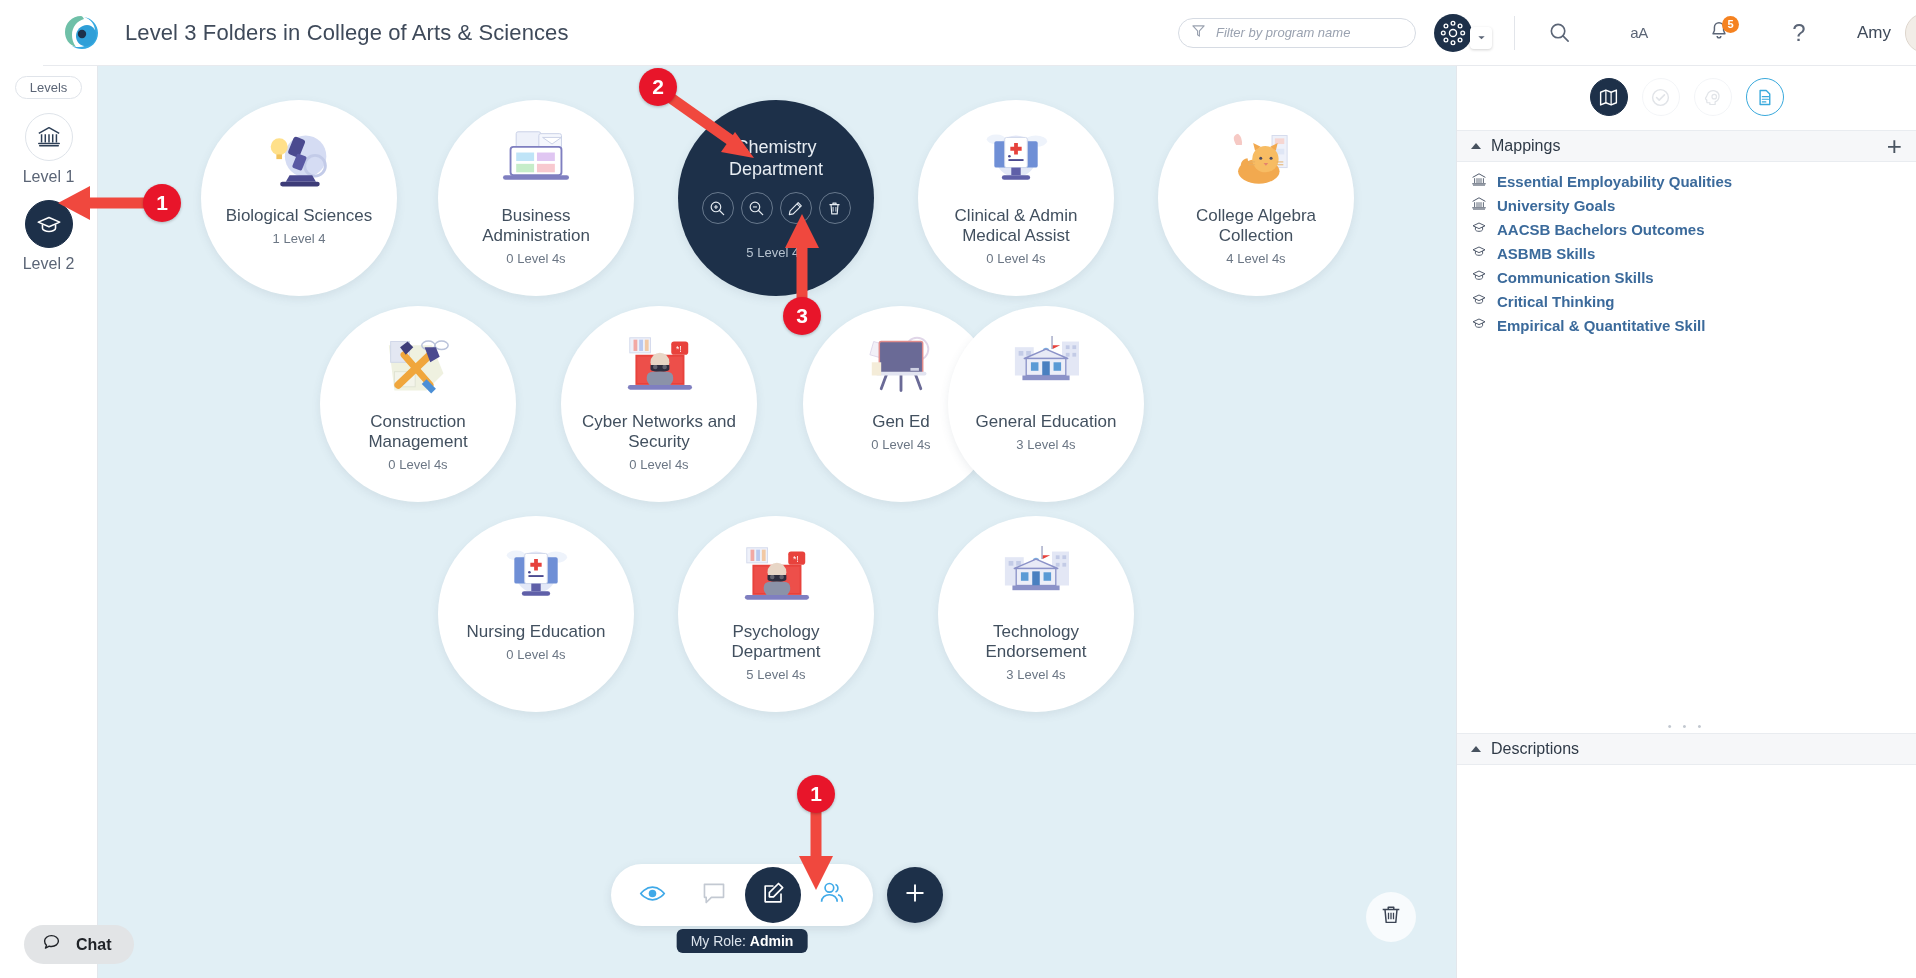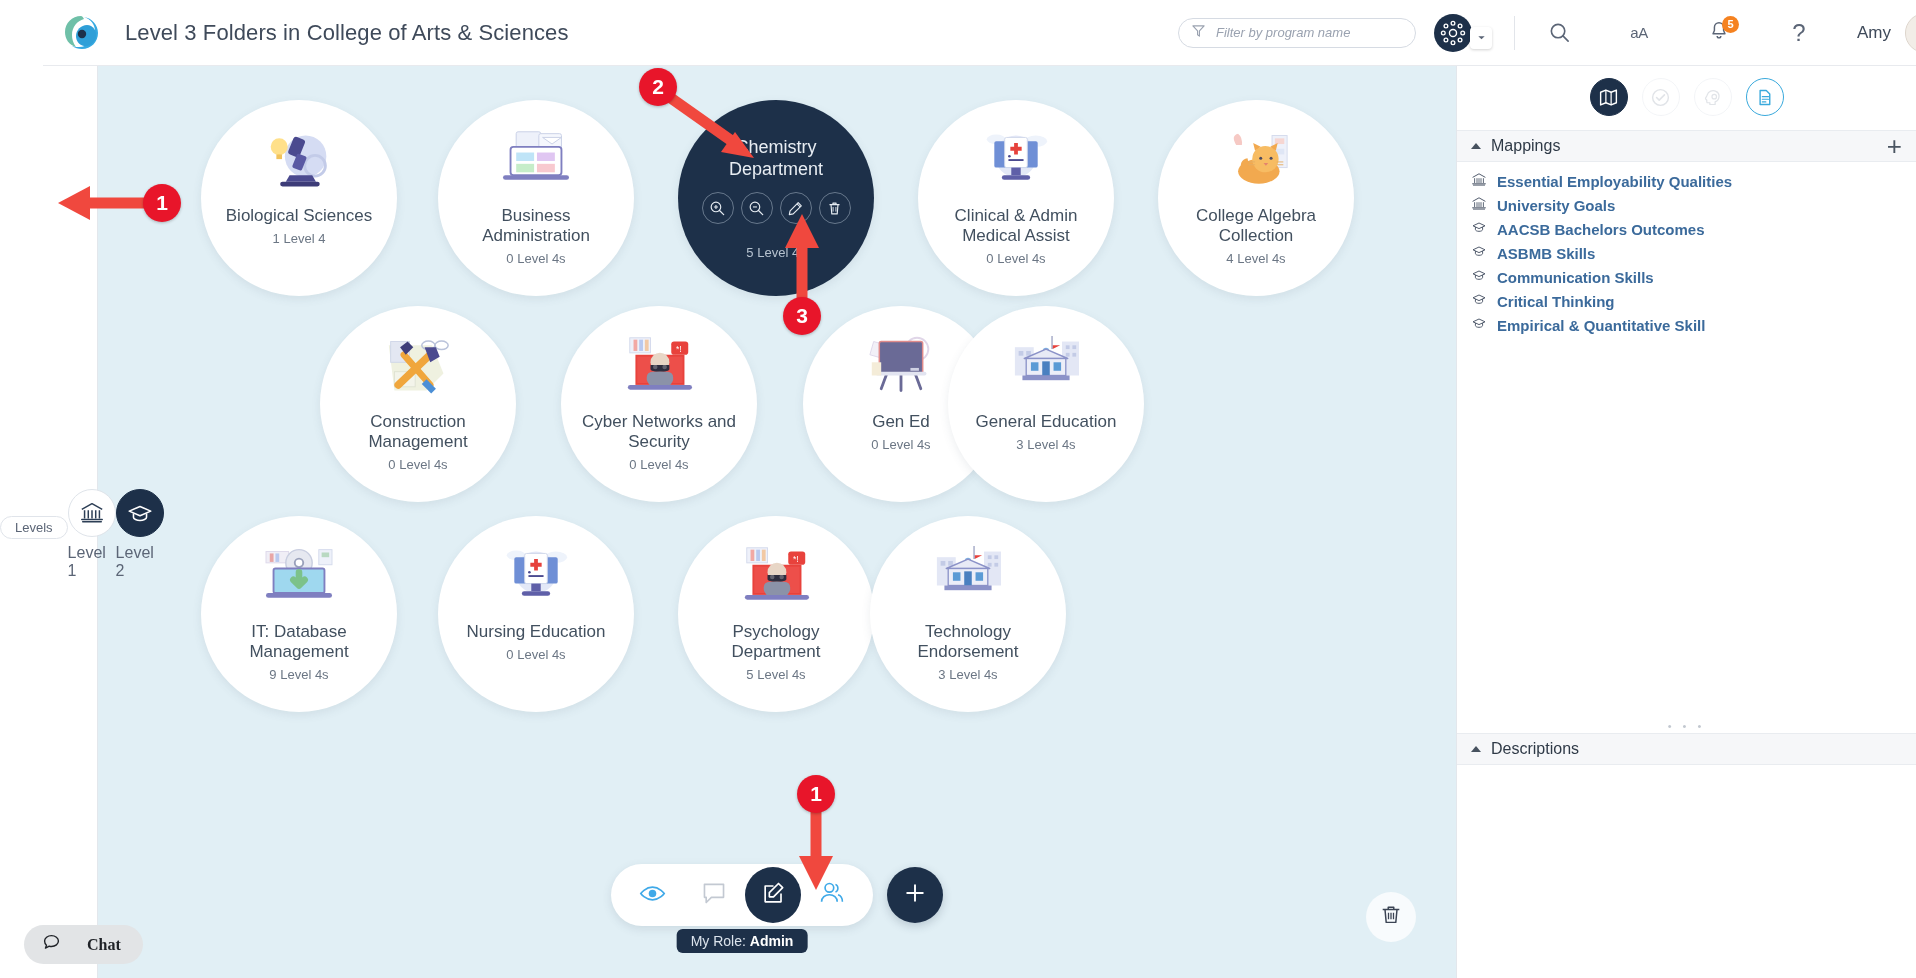--- a/index.html
+++ b/index.html
@@ -60,21 +60,21 @@
   .user-name { font-size: 17px; color: #3f4a5a; margin-right: 14px; white-space: nowrap; }
   .avatar {
     width: 40px; height: 40px; border-radius: 50%; overflow: hidden; flex: none;
     margin-right: 14px; background: #e9e3dc; border: 1px solid #ddd5cc;
   }
 
   
   .sidebar {
     position: absolute; top: 66px; left: 0; width: 98px; height: 912px;
     background: #ffffff; border-right: 1px solid #e3e7ec;
-    display: flex; align-items: center; padding-top: 10px;
+    display: flex; flex-direction: column; align-items: center; padding-top: 10px;
     z-index: 30;
   }
   .levels-chip {
     border: 1px solid #e0e4ea; border-radius: 13px; padding: 3px 14px;
     font-size: 13px; color: #5b6576; background: #fff;
   }
   .level-item { margin-top: 14px; display: flex; flex-direction: column; align-items: center; }
   .level-circle {
     width: 48px; height: 48px; border-radius: 50%; display: flex;
     align-items: center; justify-content: center; border: 1px solid #dfe4ea; background: #fff;
@@ -137,23 +137,22 @@
     padding: 4px 14px; white-space: nowrap;
   }
   .role-tip b { color: #fff; font-weight: 700; }
   .canvas-trash {
     position: absolute; right: 40px; bottom: 36px; width: 50px; height: 50px;
     border-radius: 50%; background: rgba(255,255,255,.75);
     display: flex; align-items: center; justify-content: center;
   }
   .chat-widget {
     position: absolute; left: 24px; bottom: 14px; display: flex; align-items: center;
-    gap: 26px; background: #e2e4e6; border-radius: 20px; padding: 8px 22px 8px 18px;
+    gap: 15px; background: #e2e4e6; border-radius: 20px; padding: 8px 22px 8px 18px;
     z-index: 50;
-    font-family: Liberation Serif, serif;
   }
   .chat-widget span { font-size: 16px; color: #1f2227; font-weight: 600; }
 
   
   .rpanel {
     position: absolute; top: 66px; left: 1456px; width: 460px; height: 912px;
     background: #fff; border-left: 1px solid #e3e7ec; z-index: 30;
   }
   .rp-tabs { display: flex; justify-content: center; gap: 14px; padding: 12px 0 14px; }
   .rp-tab {
@@ -487,38 +486,20 @@
           <rect x="29" y="30" width="8" height="9" fill="#5b9bd5"></rect>
             <rect x="53" y="30" width="8" height="9" fill="#5b9bd5"></rect>
           <rect x="41" y="29" width="8" height="15" fill="#4a80c0"></rect>
           <rect x="20" y="44" width="50" height="5" fill="#8b92c8"></rect>
         </svg>
       </div>
       <div class="nm">General Education</div>
       <div class="sub">3 Level 4s</div>
     </div>
 
-    <div class="node" style="left:103px; top:450px;">
-      <div class="art">
-        <svg viewBox="0 0 90 70" width="86" height="66">
-          <rect x="10" y="8" width="24" height="12" fill="#f0eef6" stroke="#ddd8ea"></rect>
-          <rect x="14" y="10" width="4" height="9" fill="#e8a6a6"></rect>
-            <rect x="20" y="10" width="4" height="9" fill="#b9c9ef"></rect>
-          <rect x="66" y="6" width="14" height="16" fill="#eef1fa" stroke="#d4daec"></rect>
-            <rect x="69" y="9" width="8" height="5" fill="#b9d9c2"></rect>
-          <circle cx="45" cy="20" r="14" fill="#e6e8f0" stroke="#c9cee0" stroke-width="1.5"></circle>
-          <circle cx="45" cy="20" r="4.5" fill="#fff" stroke="#9aa1bb" stroke-width="2"></circle>
-          <rect x="18" y="26" width="54" height="26" rx="2" fill="#9fd8ef" stroke="#7f7fc0" stroke-width="2"></rect>
-          <path d="M45 30v12M39 38l6 6 6-6" stroke="#7cc28a" stroke-width="7" fill="none" stroke-linecap="round" stroke-linejoin="round"></path>
-          <rect x="10" y="52" width="70" height="5" rx="2.5" fill="#7f7fc0"></rect>
-        </svg>
-      </div>
-      <div class="nm">IT: Database Management</div>
-      <div class="sub">9 Level 4s</div>
-    </div>
 
     <div class="node" style="left:340px; top:450px;">
       <div class="art">
         <svg viewBox="0 0 90 70" width="86" height="66">
           <ellipse cx="24" cy="12" rx="10" ry="5" fill="#eef3fb"></ellipse>
             <ellipse cx="66" cy="14" rx="12" ry="6" fill="#eef3fb"></ellipse>
           <circle cx="45" cy="30" r="22" fill="#e3e8f7"></circle>
           <rect x="22" y="14" width="46" height="28" rx="2" fill="#6f8fd6"></rect>
           <rect x="33" y="10" width="24" height="32" rx="2" fill="#fff" stroke="#cfd7ea"></rect>
           <path d="M43 16h4v4h4v4h-4v4h-4v-4h-4v-4h4z" fill="#e6423c"></path>
@@ -550,21 +531,21 @@
             <circle cx="51" cy="35" r="2.4" fill="#fff" opacity=".25"></circle>
           <path d="M34 54q12-12 24 0z" fill="#8b92a8"></path>
           <rect x="32" y="40" width="28" height="14" rx="6" fill="#8b92a8"></rect>
           <rect x="12" y="54" width="68" height="5" rx="2.5" fill="#7f7fc0"></rect>
         </svg>
       </div>
       <div class="nm">Psychology Department</div>
       <div class="sub">5 Level 4s</div>
     </div>
 
-    <div class="node" style="left:772px; top:450px;">
+    <div class="node" style="left:840px; top:450px;">
       <div class="art">
         <svg viewBox="0 0 90 70" width="86" height="66">
           <rect x="12" y="14" width="20" height="30" fill="#e3e7f5"></rect>
             <rect x="62" y="8" width="18" height="36" fill="#e3e7f5"></rect>
           <rect x="16" y="18" width="5" height="5" fill="#c3cbe6"></rect>
             <rect x="24" y="18" width="5" height="5" fill="#c3cbe6"></rect>
           <rect x="66" y="12" width="4" height="4" fill="#c3cbe6"></rect>
             <rect x="73" y="12" width="4" height="4" fill="#c3cbe6"></rect>
           <rect x="66" y="20" width="4" height="4" fill="#c3cbe6"></rect>
             <rect x="73" y="20" width="4" height="4" fill="#c3cbe6"></rect>

